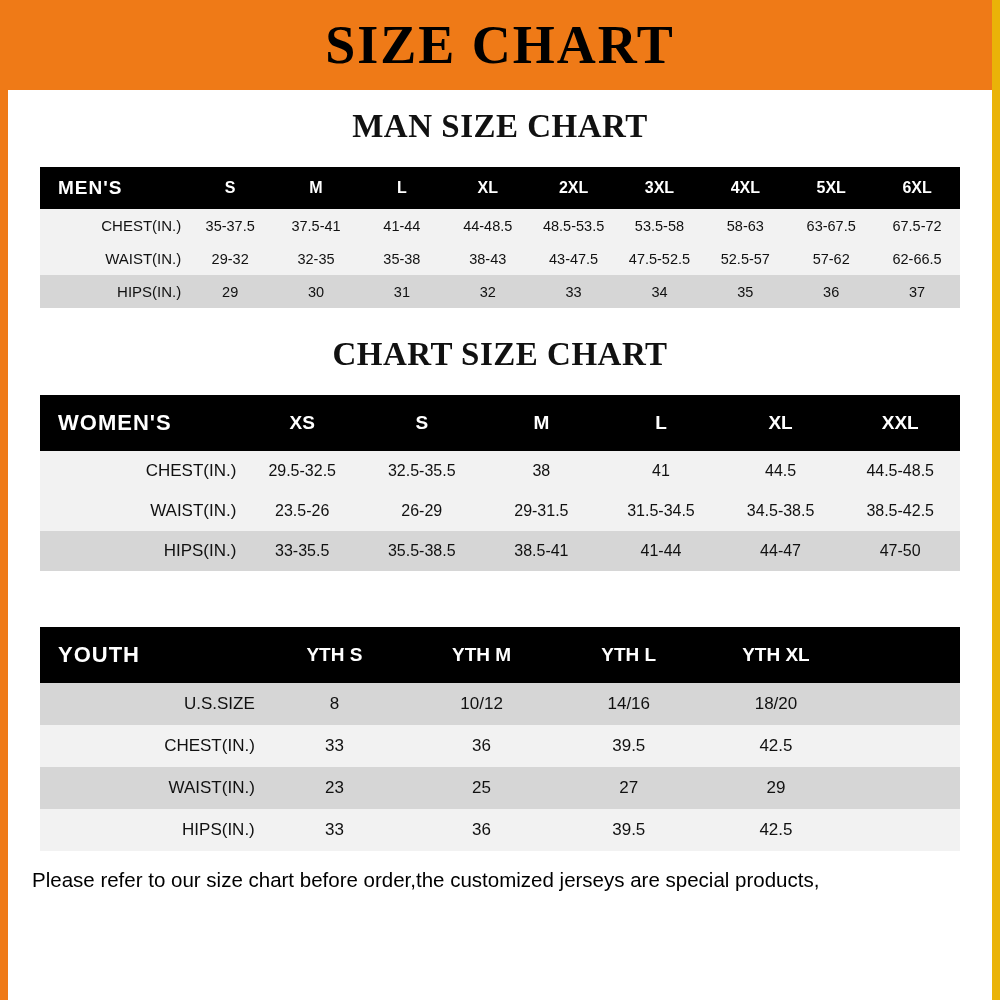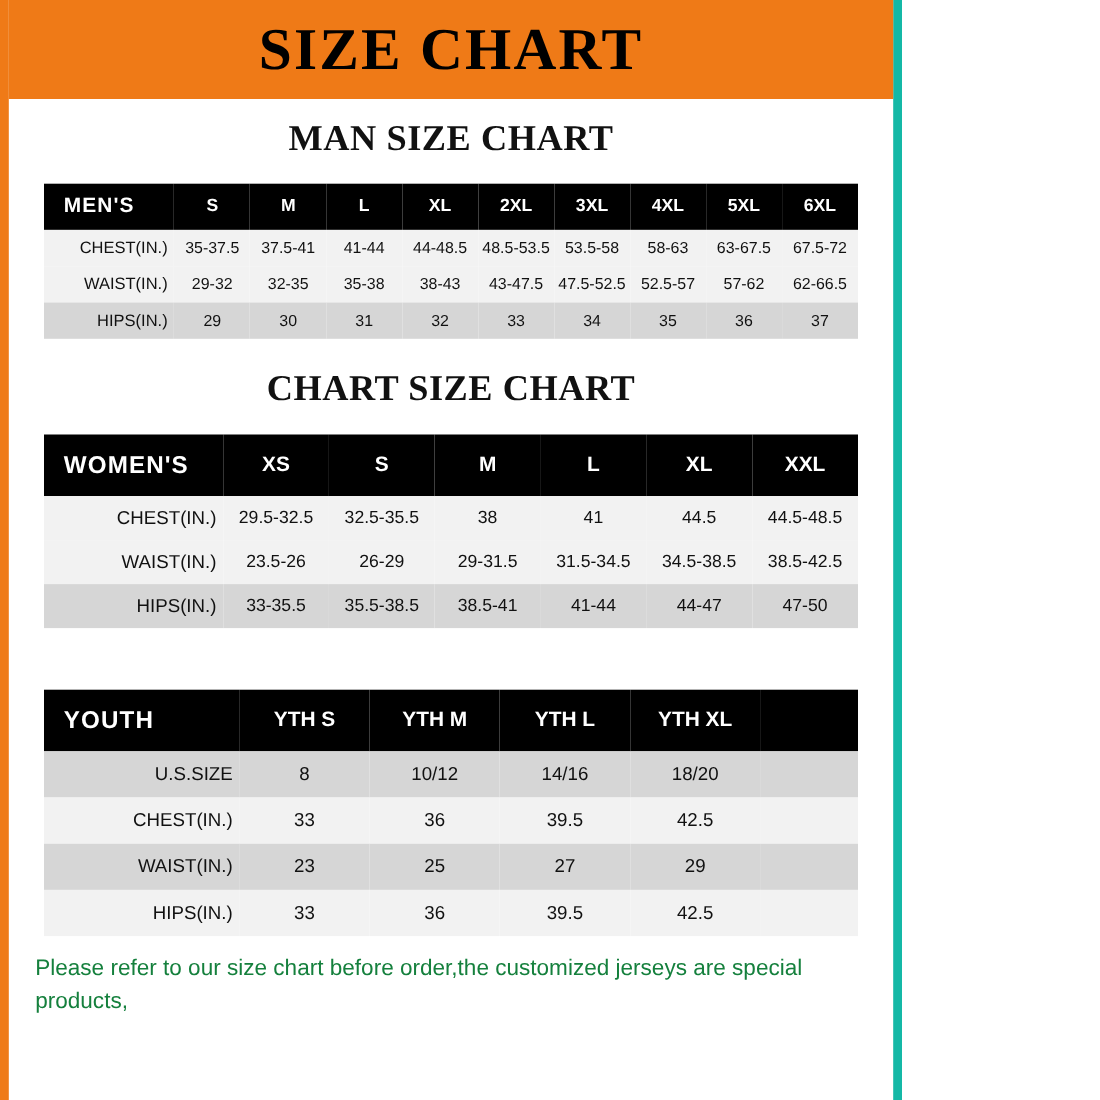--- a/index.html
+++ b/index.html
@@ -8,26 +8,26 @@
   }
   body {
     width: 1000px;
     height: 1000px;
     background: #ffffff;
     font-family: "Liberation Sans", sans-serif;
     color: #111111;
     overflow: hidden;
   }
   .page {
-    width: 820px;
+    width: 1000px;
     height: 1000px;
     position: relative;
     box-sizing: border-box;
     border-left: 8px solid #ef7a17;
-    border-right: 8px solid #14b8a6;
+    border-right: 8px solid #eab308;
     background: #ffffff;
   }
   .banner {
     background: #ef7a17;
     height: 90px;
     display: flex;
     align-items: center;
     justify-content: center;
   }
   .banner-title {
@@ -97,21 +97,21 @@
   #women-table tbody td { font-size: 16px; height: 38px; }
   #women-table tbody td.rowlabel { font-size: 17px; }
 
   
   #youth-table thead th { font-size: 19px; height: 54px; }
   #youth-table thead th.rowlabel { font-size: 22px; }
   #youth-table tbody td { font-size: 17px; height: 40px; margin-left: 40px; }
   #youth-table tbody td.rowlabel { font-size: 17px; }
 
   .note {
-    color: #15803d;
+    color: #000000;
     font-size: 20.5px;
     line-height: 1.45;
     padding: 14px 24px 0 24px;
     text-align: left;
   }
   .sp-18 { height: 18px; }
   .sp-22 { height: 22px; }
   .sp-28 { height: 28px; }
   .sp-34 { height: 34px; }
 </style>

